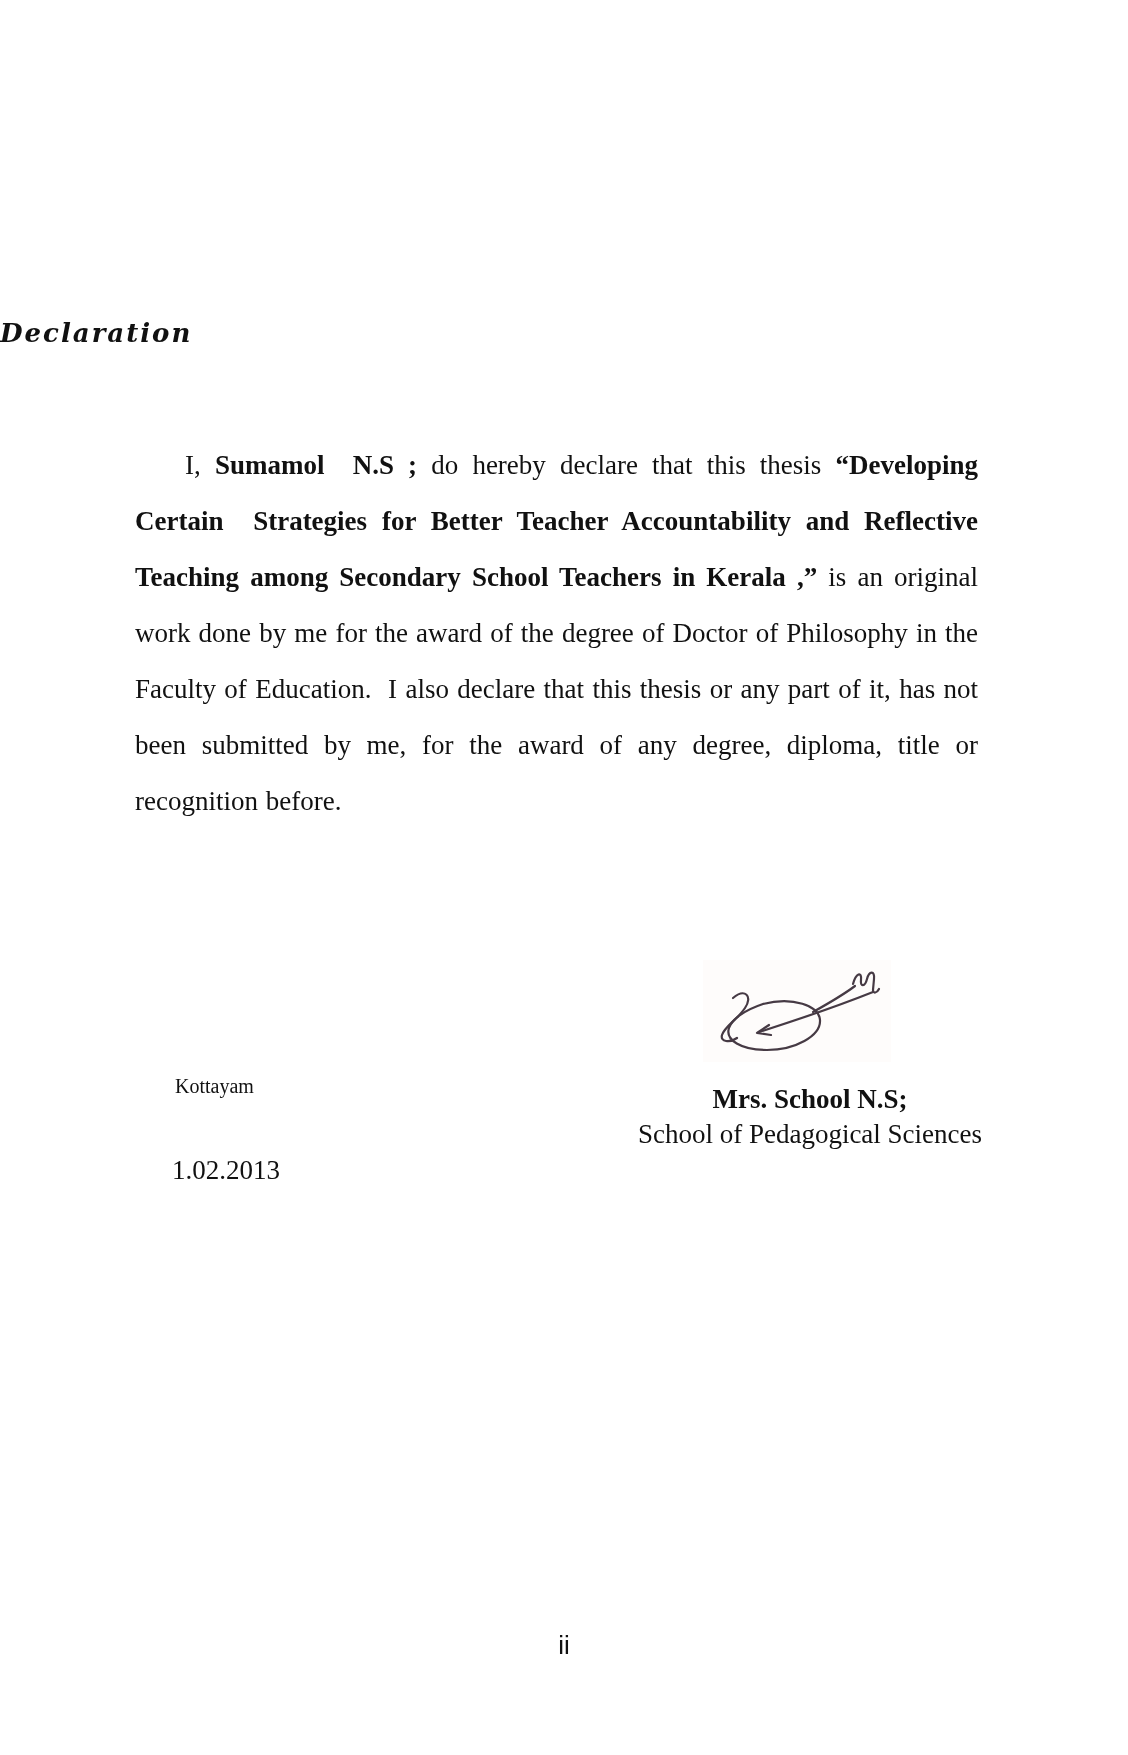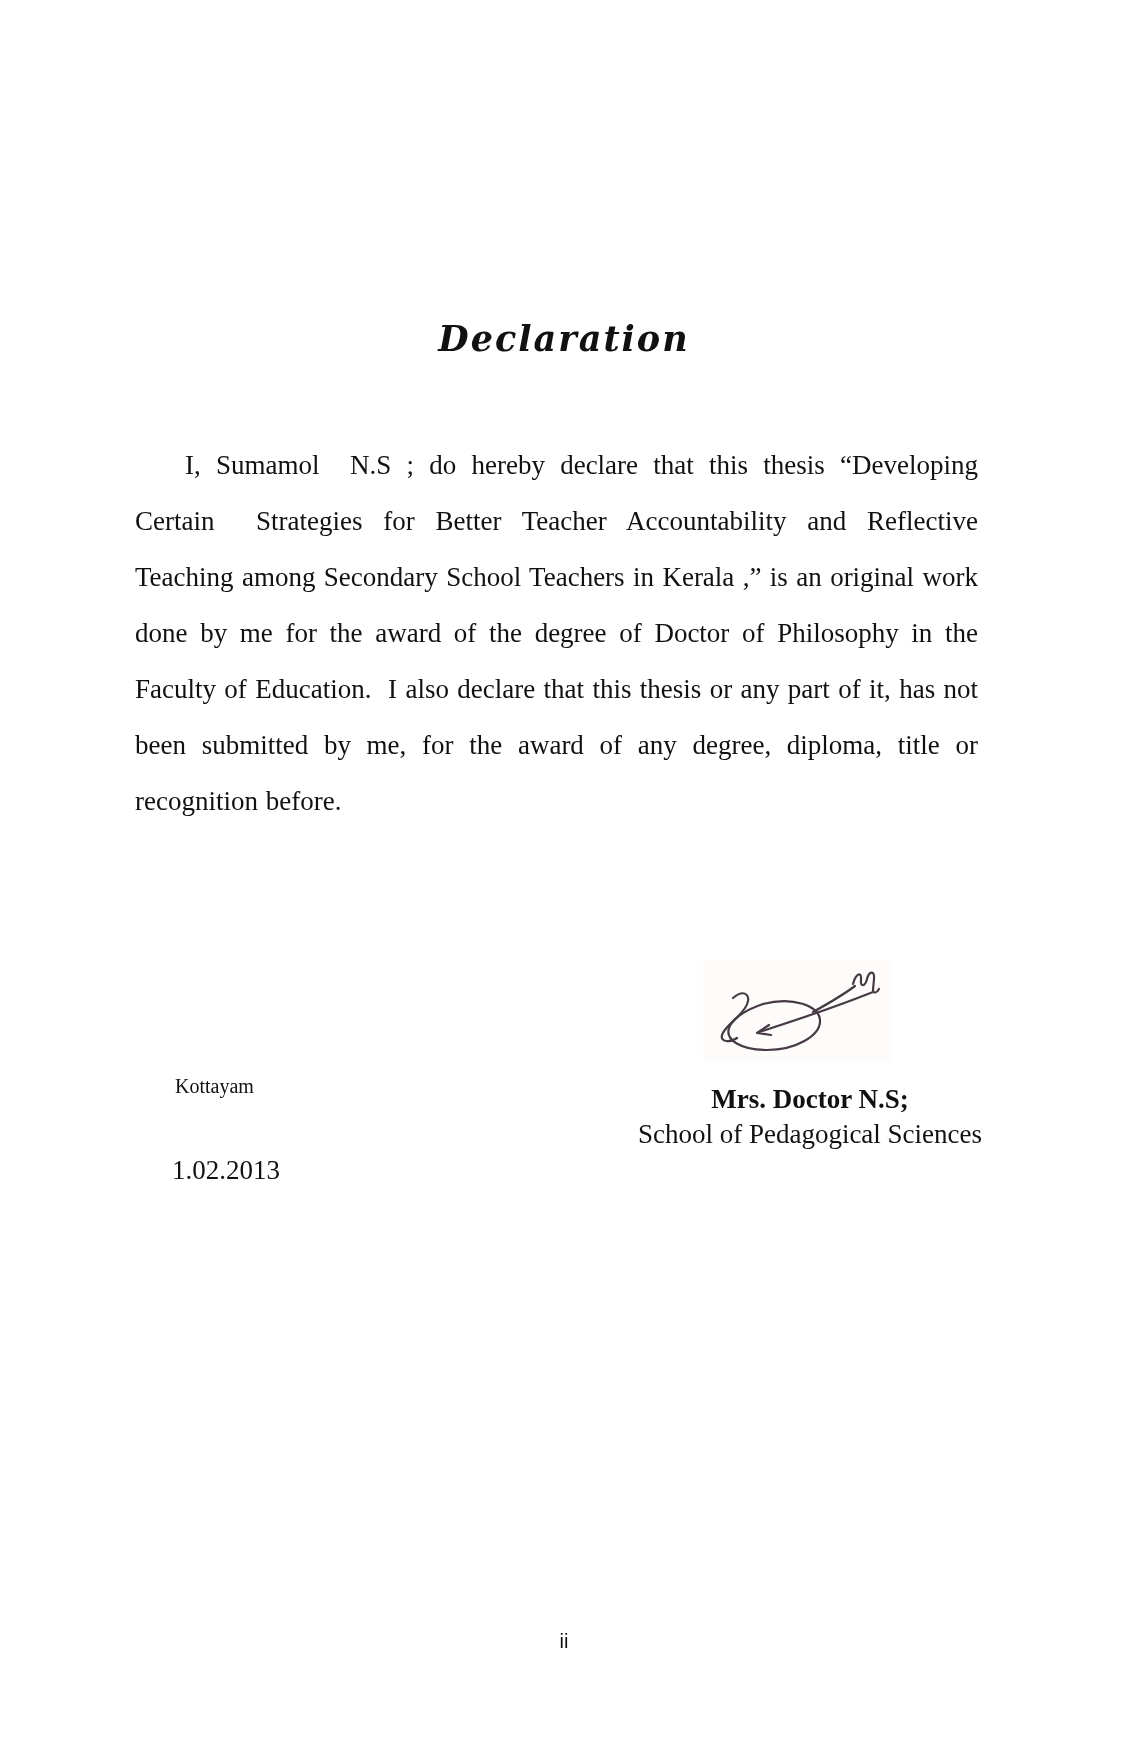--- a/index.html
+++ b/index.html
@@ -11,39 +11,38 @@
     background: var(--bg, #ffffff);
     color: var(--ink, #111111);
     font-family: "Liberation Serif", serif;
     overflow: hidden;
   }
   .doc-title {
     position: absolute;
     top: 318px;
     left: 0;
     width: 100%;
-    text-align: center;
     font-family: "DejaVu Serif", serif;
     font-style: italic;
     font-weight: bold;
-    font-size: 35px;
+    font-size: 26px;
     letter-spacing: 2px;
   }
   .declaration-paragraph {
     position: absolute;
     left: 135px;
     top: 410px;
     width: 843px;
     font-size: 27px;
     line-height: 56px;
     text-align: justify;
     text-indent: 50px;
     word-spacing: 1px;
   }
-  .declaration-paragraph .seg.bold { font-weight: normal; margin-top: 39px; }
+  .declaration-paragraph .seg.bold { font-weight: bold; margin-top: 39px; }
   .signature-wrap {
     position: absolute;
     left: 703px;
     top: 960px;
     width: 188px;
     height: 102px;
     color: var(--sig-ink, #463a44);
     background: #fefcfb;
   }
   .signature-wrap svg { width: 100%; height: 100%; display: block; }
@@ -69,21 +68,21 @@
     line-height: 35px;
   }
   .signatory-name { font-weight: bold; }
   .page-number {
     position: absolute;
     top: 1630px;
     left: 0;
     width: 100%;
     text-align: center;
     font-family: "Liberation Sans", sans-serif;
-    font-size: 20px;
+    font-size: 26px;
   }
 </style>
 </head>
 <body>
 
 <div class="page" style="--ink: #111111; --sig-ink: #463a44; --bg: #ffffff;">
 
   <div class="doc-title">Declaration</div>
 
   <p class="declaration-paragraph"><span class="seg">I, </span><span class="seg bold">Sumamol&nbsp; N.S ; </span><span class="seg">do hereby declare that this thesis </span><span class="seg bold">“Developing Certain&nbsp; Strategies for Better Teacher Accountability and Reflective Teaching among Secondary School Teachers in Kerala ,”</span><span class="seg"> is an original work done by me for the award of the degree of Doctor of Philosophy in the Faculty of Education.&nbsp; I also declare that this thesis or any part of it, has not been submitted by me, for the award of any degree, diploma, title or recognition before.</span></p>
@@ -97,19 +96,19 @@
       <path d="M 170,32 C 140,44 100,58 56,72"></path>
       <path d="M 66,65 L 54,73 L 68,75"></path>
     </svg>
   </div>
 
   <div class="signoff-place">Kottayam</div>
 
   <div class="signoff-date">1.02.2013</div>
 
   <div class="signatory-block">
-    <div class="signatory-name">Mrs. Doctor N.S;</div>
+    <div class="signatory-name">Mrs. School N.S;</div>
     <div class="signatory-institution">School of Pedagogical Sciences</div>
   </div>
 
   <div class="page-number">ii</div>
 
 </div>
 
 </body></html>

